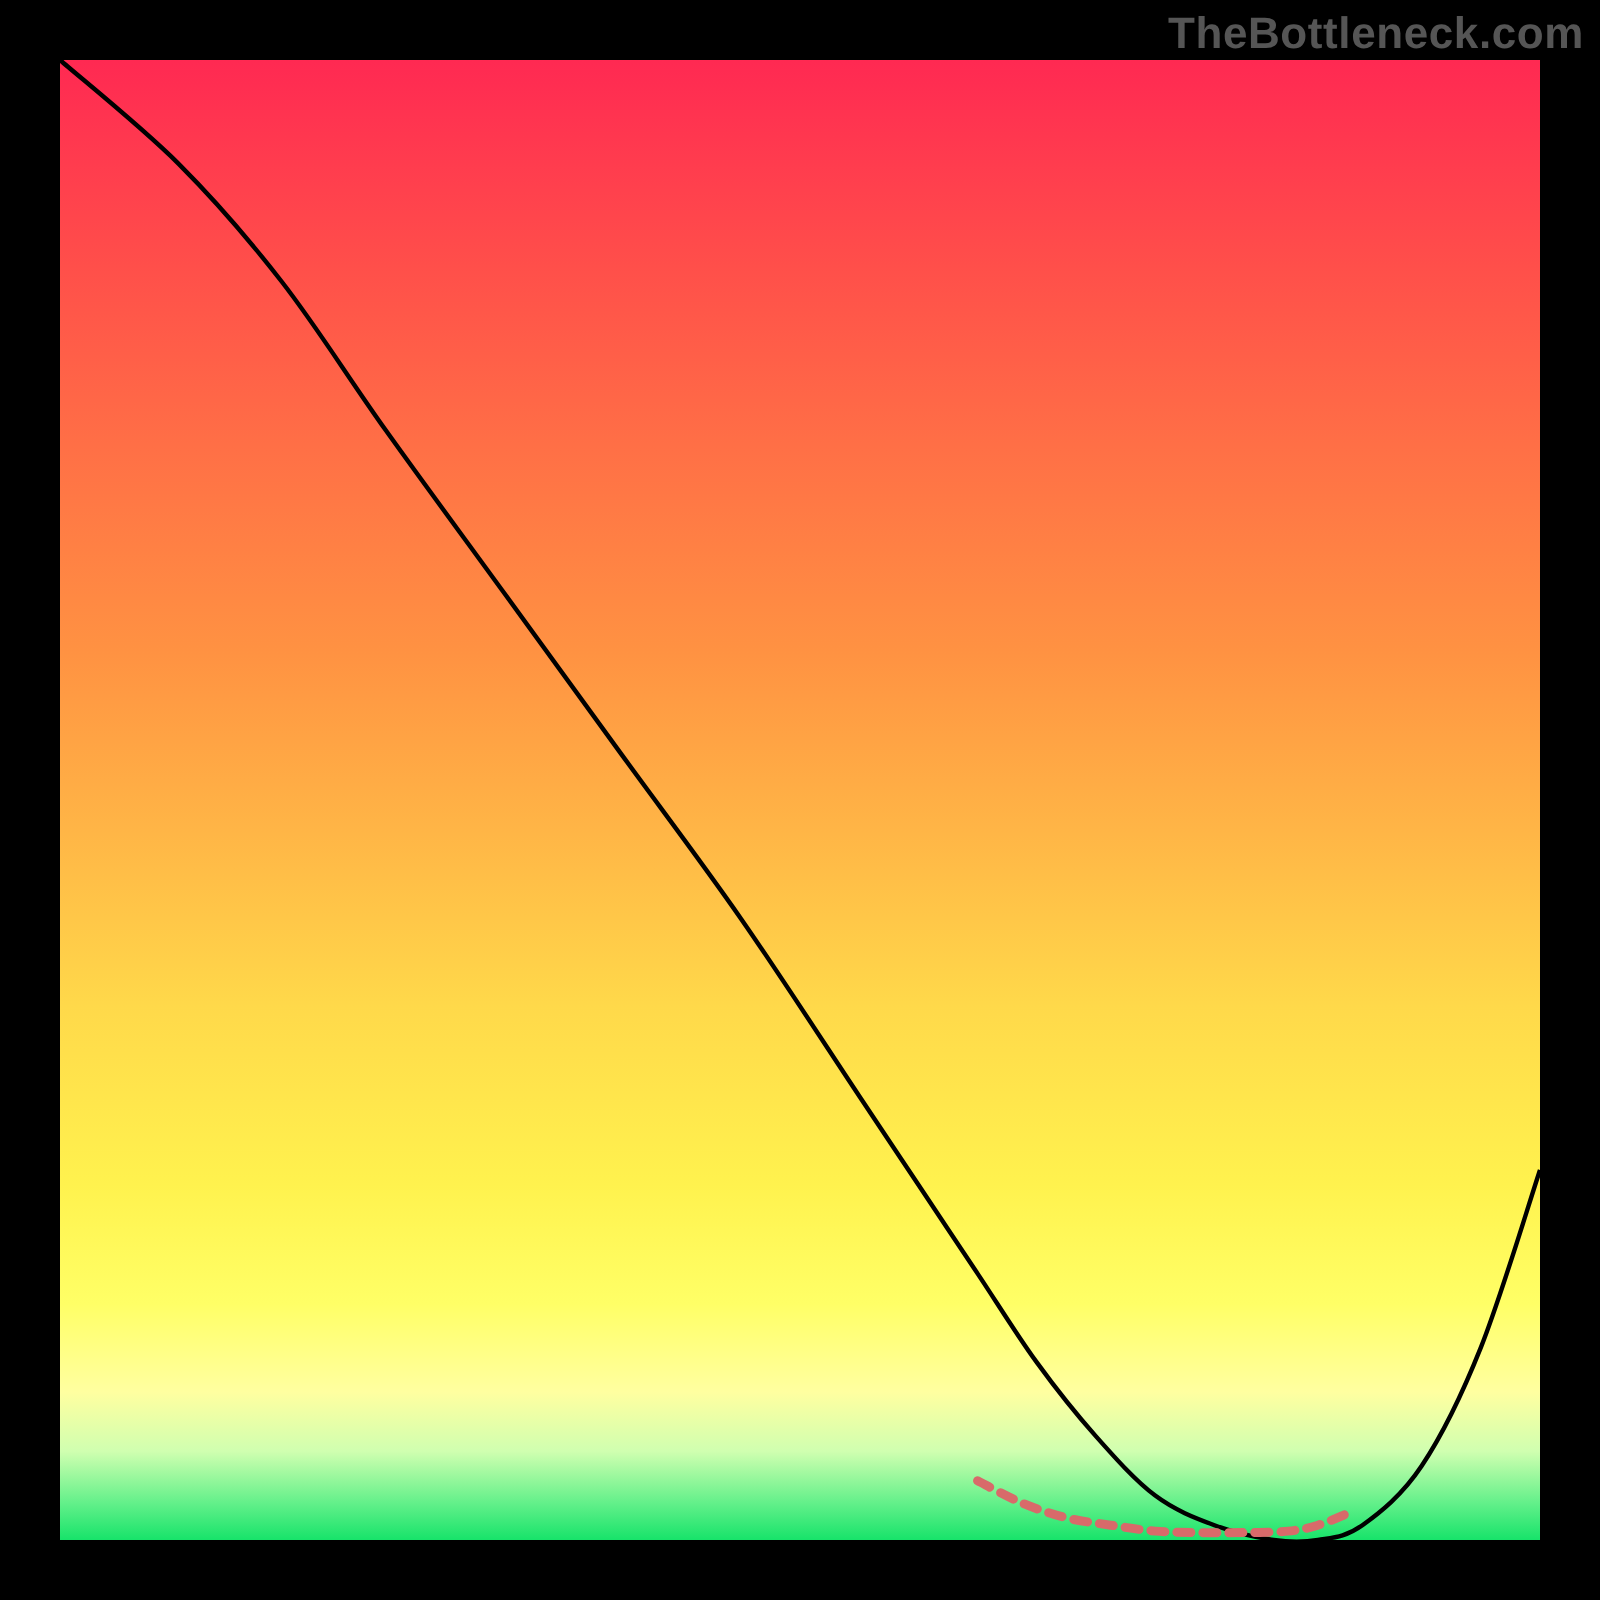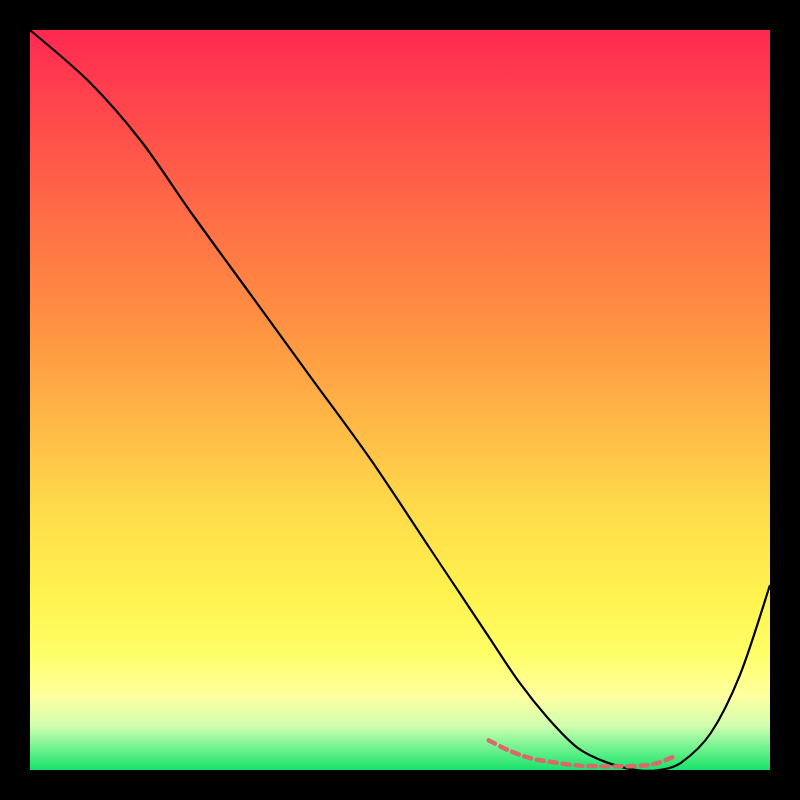--- a/index.html
+++ b/index.html
@@ -53,20 +53,21 @@
     top: 0;
     width: 740px;
     height: 740px;
     overflow: visible;
   }
 </style>
 </head>
 <body>
 
 <div class="chart-wrap">
+  <div class="watermark">TheBottleneck.com</div>
 
   <div class="plot-area">
     <svg class="lines" viewBox="0 0 740 740" preserveAspectRatio="none">
       <path id="series-curve" fill="none" stroke="#000000" stroke-width="2.2" d="M 0 0 C 9.866666666666667 8.633333333333326 40.7 33.299999999999955 59.2 51.799999999999955 C 77.7 70.29999999999995 93.73333333333333 88.8 111 111 C 128.26666666666668 133.20000000000002 144.3 159.1 162.8 185 C 181.3 210.9 202.26666666666668 239.26666666666665 222 266.4 C 241.73333333333332 293.5333333333333 261.46666666666664 320.66666666666663 281.2 347.79999999999995 C 300.93333333333334 374.9333333333333 320.6666666666667 400.8333333333333 340.40000000000003 429.2 C 360.1333333333334 457.56666666666666 384.8 495.8 399.6 518 C 414.40000000000003 540.2 419.3333333333333 547.6 429.2 562.4 C 439.06666666666666 577.1999999999999 448.93333333333334 592 458.8 606.8 C 468.6666666666667 621.5999999999999 478.53333333333336 637.6333333333333 488.40000000000003 651.2 C 498.2666666666667 664.7666666666668 508.1333333333333 677.1 518 688.2 C 527.8666666666667 699.3000000000001 537.7333333333333 710.4 547.6 717.8 C 557.4666666666667 725.1999999999999 567.3333333333334 728.9 577.2 732.6 C 587.0666666666667 736.3000000000001 598.1666666666666 738.7666666666667 606.8 740 C 615.4333333333333 741.2333333333333 621.6 741.2333333333333 629 740 C 636.4 738.7666666666667 642.5666666666667 738.7666666666667 651.2 732.6 C 659.8333333333334 726.4333333333334 670.9333333333334 717.8 680.8000000000001 703 C 690.6666666666667 688.2 700.5333333333333 668.4666666666666 710.4 643.8 C 720.2666666666667 619.1333333333333 735.0666666666666 569.8 740 555 "></path>
       <path id="series-flat" fill="none" stroke="#d86a6a" stroke-width="4.5" stroke-linecap="round" stroke-dasharray="7 6" d="M 458.8 710.4 C 462.5 712.25 473.6 718.4166666666666 481 721.5 C 488.4 724.5833333333334 495.80000000000007 727.05 503.20000000000005 728.9 C 510.6 730.75 518 731.49 525.4 732.6 C 532.8 733.71 540.2 734.9433333333333 547.6 735.56 C 555 736.1766666666666 562.4000000000001 736.1766666666666 569.8000000000001 736.3 C 577.2 736.4233333333333 584.6 736.4233333333333 592 736.3 C 599.4 736.1766666666666 608.0333333333333 736.1766666666666 614.1999999999999 735.56 C 620.3666666666666 734.9433333333333 624.0666666666666 734.08 629 732.6 C 633.9333333333334 731.12 641.3333333333333 727.6666666666666 643.8 726.68 "></path>
     </svg>
   </div>
 </div>
 
 </body></html>

